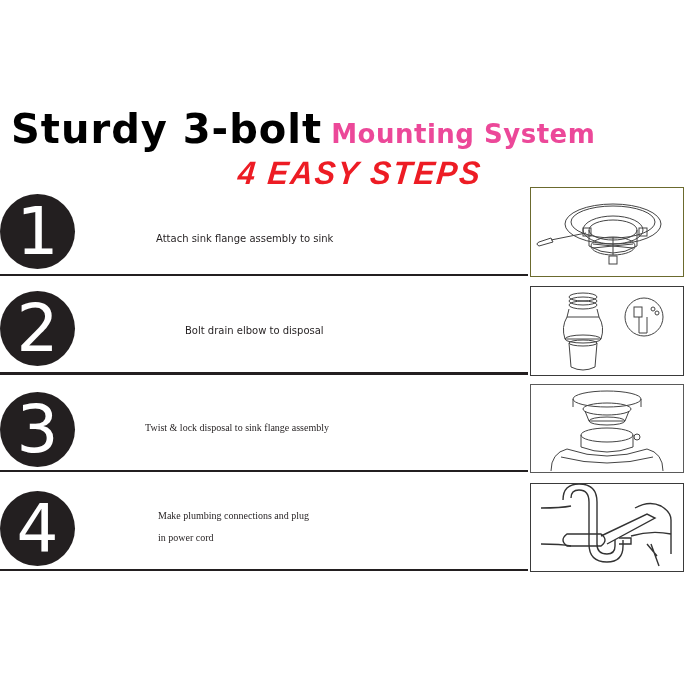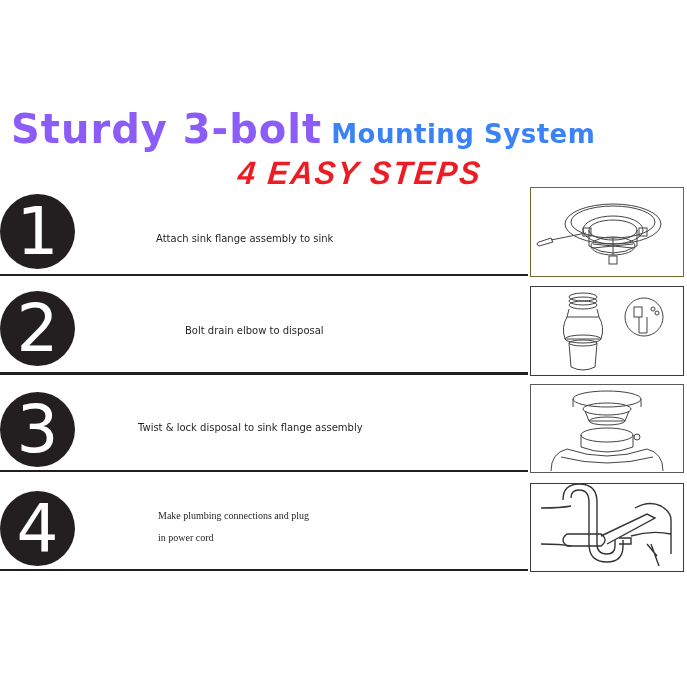--- a/index.html
+++ b/index.html
@@ -1,23 +1,23 @@
 <!DOCTYPE html>
 <html><head>
   <meta charset="utf-8">
   <style>
     html, body { margin: 0; padding: 0; background: #ffffff; }
     body { width: 687px; height: 687px; position: relative; overflow: hidden;
            font-family: "DejaVu Sans", sans-serif; color: #231f20; }
 
     .title-line { position: absolute; left: 11px; top: 106px; white-space: nowrap; }
     .title-main { font-family: "DejaVu Sans", sans-serif; font-weight: bold;
-                  font-size: 40px; letter-spacing: 1px; color: #8b5cf6; text-align: right; }
+                  font-size: 40px; letter-spacing: 1px; color: #000000; text-align: right; }
     .title-sub  { font-family: "DejaVu Sans", sans-serif; font-weight: bold;
-                  font-size: 26px; letter-spacing: 0.5px; color: #3b82f6; margin-left: 4px; }
+                  font-size: 26px; letter-spacing: 0.5px; color: #ec4899; margin-left: 4px; }
 
     .subtitle { position: absolute; left: 238px; top: 155px; width: 220px;
                 font-family: "Liberation Sans", sans-serif; font-weight: bold; font-style: italic;
                 font-size: 31px; letter-spacing: 2px; color: #ed1c24; white-space: nowrap;
                 transform: scaleY(1.05) skewX(-6deg); }
 
     .step { position: absolute; left: 0; width: 687px; height: 98px; }
     .step-circle { position: absolute; left: 0; width: 75px; height: 75px; border-radius: 50%;
                    background: #231f20; color: #fff; display: flex; align-items: center;
                    justify-content: center; font-family: "DejaVu Sans", sans-serif;
@@ -83,21 +83,21 @@
         <path d="M108 30 L108 46 L116 46 L116 30"></path>
         <circle cx="122" cy="22" r="2"></circle>
         <circle cx="126" cy="26" r="2"></circle>
       </g>
     </svg>
   </div>
 </div>
 
 <div class="step" style="top:384px;">
   <div class="step-circle" style="top:8px;">3</div>
-  <div class="step-text" style="left:138px; top:33px;">Twist &amp; lock disposal to sink flange assembly</div>
+  <div class="step-text" style="left:145px; top:33px;font-family:Liberation Serif, serif;">Twist &amp; lock disposal to sink flange assembly</div>
   <div class="step-divider" style="top:86px; height:2px;"></div>
   <div class="step-image" style="top:0; height:89px; border:1.5px solid #5a5a5a;">
     <svg width="151" height="86" viewBox="0 0 151 86">
       <g fill="none" stroke="#444" stroke-width="1">
         <ellipse cx="76" cy="14" rx="34" ry="8"></ellipse>
         <path d="M42 14 L42 22 M110 14 L110 22"></path>
         <ellipse cx="76" cy="24" rx="24" ry="6"></ellipse>
         <path d="M54 26 L58 36 L94 36 L98 26"></path>
         <ellipse cx="76" cy="36" rx="18" ry="4"></ellipse>
         <ellipse cx="76" cy="50" rx="26" ry="7"></ellipse>

